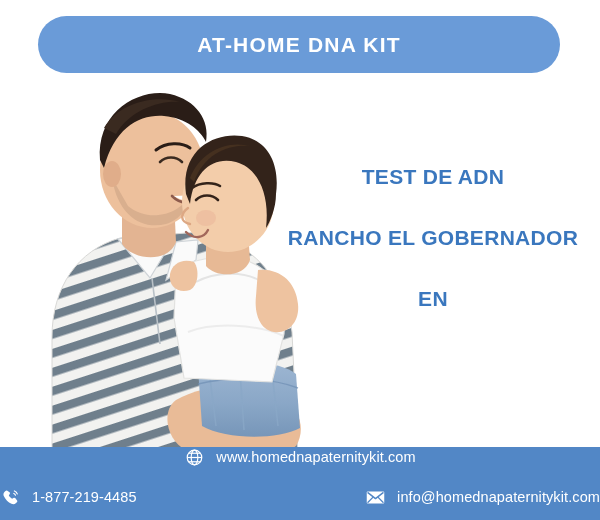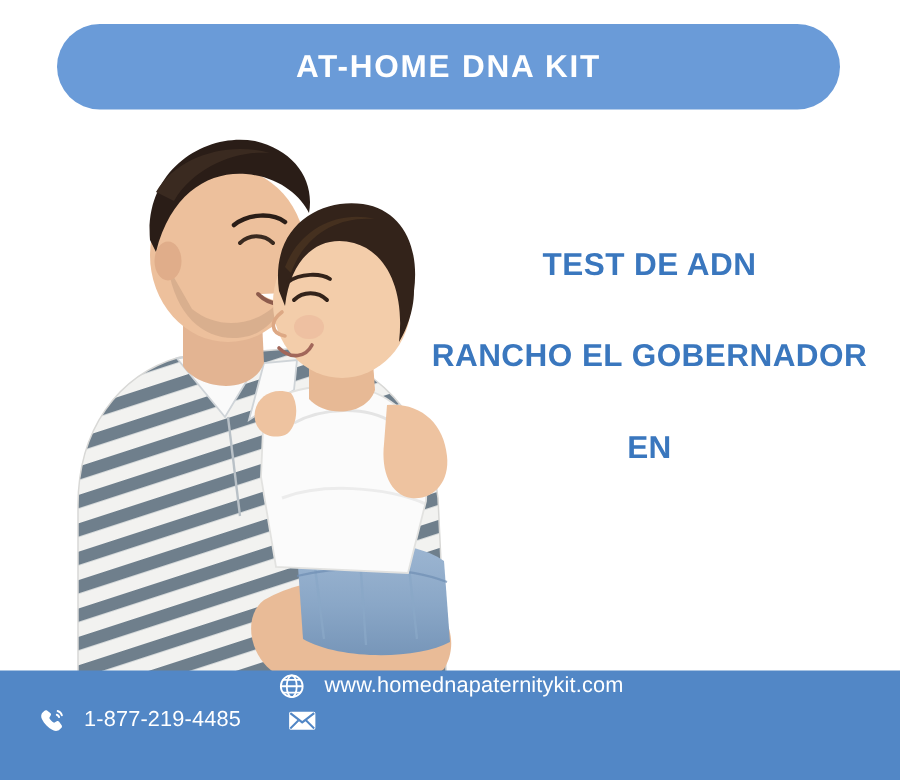--- a/index.html
+++ b/index.html
@@ -94,23 +94,22 @@
   }
   .footer-row.row-web {
     left: 0;
     right: 0;
     top: 0;
     justify-content: center;
   }
   .footer-row.row-contact {
     left: 0;
     right: 0;
-    top: 23px;
-    justify-content: flex-start;
-    padding-left: 24px;
+    top: 40px;
+    justify-content: space-between;
   }
   .footer-text {
     color: #ffffff;
     font-size: 14.5px;
     letter-spacing: 0.1px;
     line-height: 1;
   }
   .footer-icon {
     display: inline-flex;
     align-items: center;
@@ -259,18 +258,19 @@
       </div>
 
       <div class="footer-item">
         <span class="footer-icon">
           <svg width="21" height="21" viewBox="0 0 24 24">
             <rect x="2" y="5.2" width="20" height="13.6" rx="1.2" fill="#ffffff"></rect>
             <path d="M2.9 6.2 L12 13.2 L21.1 6.2" stroke="#5287c6" stroke-width="1.7" fill="none" stroke-linejoin="round"></path>
             <path d="M2.9 17.9 L9.2 11.6 M21.1 17.9 L14.8 11.6" stroke="#5287c6" stroke-width="1.5" fill="none"></path>
           </svg>
         </span>
+        <span class="footer-text">info@homednapaternitykit.com</span>
       </div>
     </div>
 
   </div>
 
 </div>
 
 </body></html>

